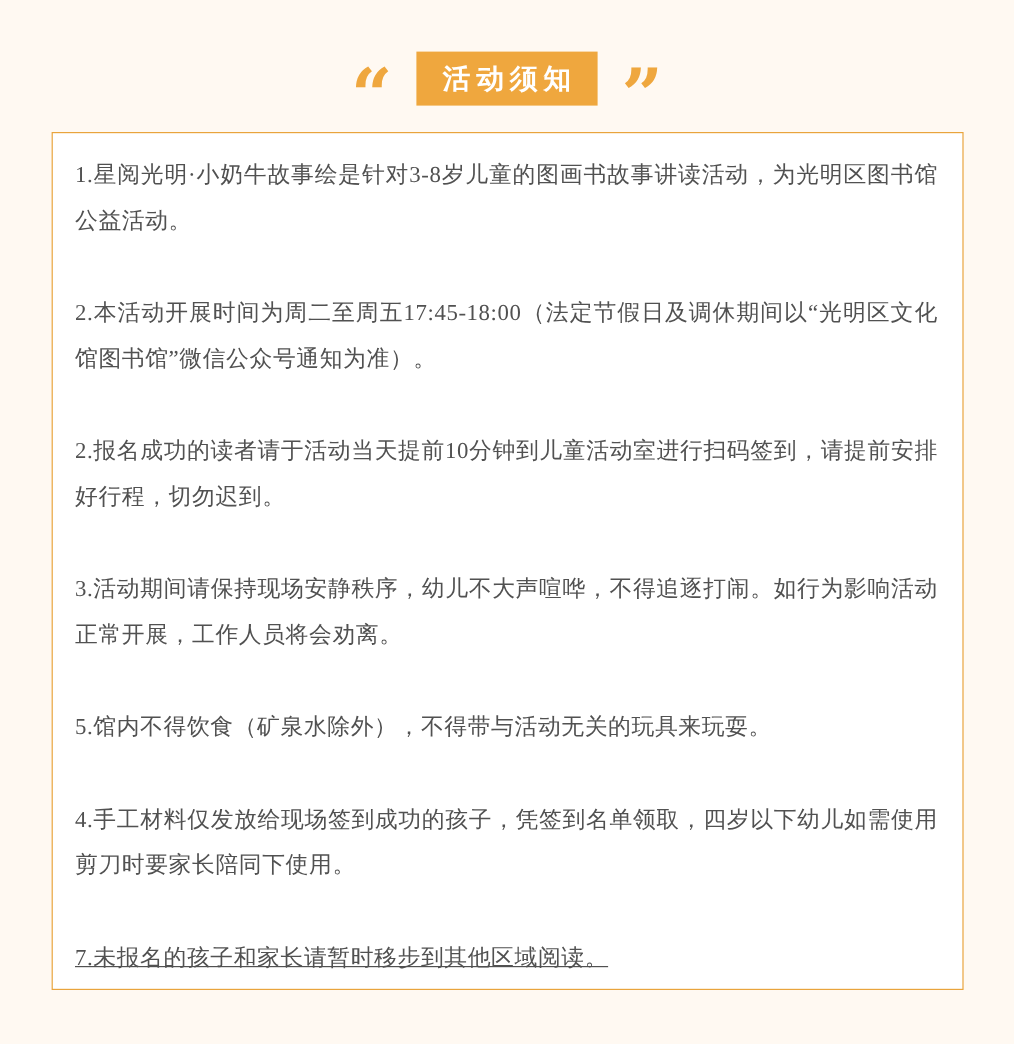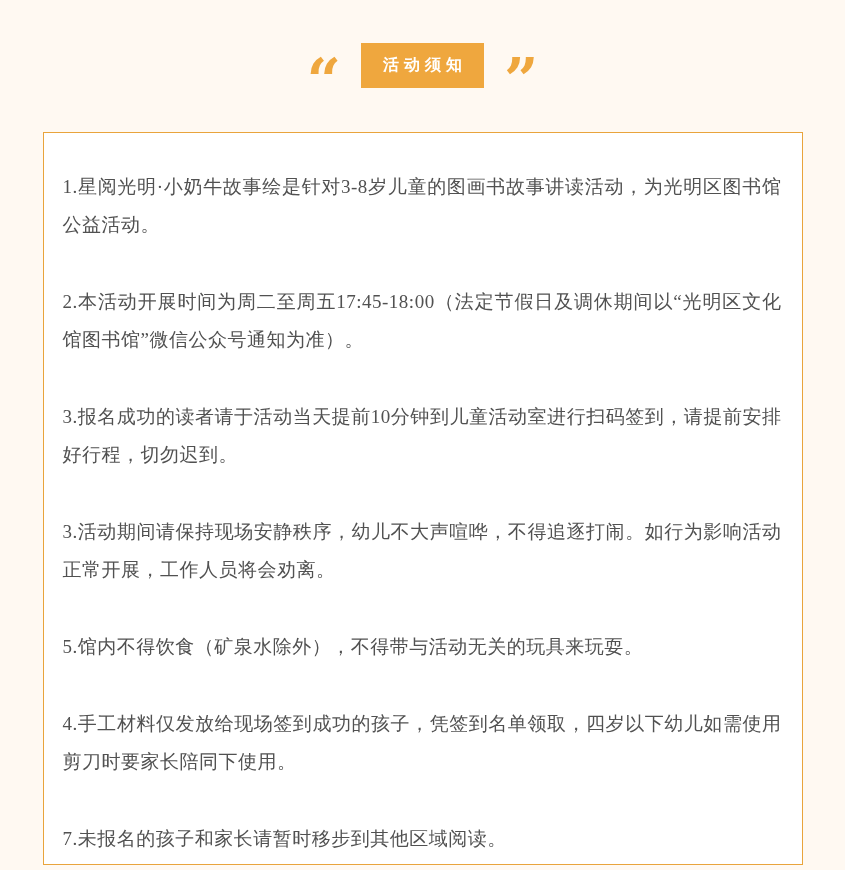--- a/index.html
+++ b/index.html
@@ -40,63 +40,64 @@
     height:45px;
     position:relative;
     top:15px;
     user-select:none;
   }
   .badge{
     background:var(--accent);
     color:var(--badge-text);
     font-family:"Liberation Sans","DejaVu Sans",sans-serif;
     font-weight:bold;
-    font-size:16px;
+    font-size:23px;
     letter-spacing:5px;
     padding:10px 17px 10px 22px;
     height:45px;
     display:flex;
     align-items:center;
     justify-content:center;
   }
   
   .notice-box{
     width:760px;
-    margin:44px auto 0;
+    margin:22px auto 0;
     background:var(--box-bg);
     border:1px solid var(--box-border);
-    padding:35px 20px 6px 19px;
+    padding:17px 20px 6px 19px;
   }
   .notice-box p{
     margin:0 0 39px 0;
     font-size:19px;
     line-height:38px;
     letter-spacing:0.5px;
     color:var(--text);
     text-align:justify;
     text-justify:inter-ideograph;
   }
   .notice-box p:last-child{
     margin-bottom:0;
+    text-decoration:underline;
   }
 </style>
 </head>
 <body>
 
 <div class="page">
 
   <div class="header">
     <span class="quote">“</span>
     <div class="badge">活动须知</div>
     <span class="quote">”</span>
   </div>
 
   <div class="notice-box">
     <p>1.星阅光明·小奶牛故事绘是针对3-8岁儿童的图画书故事讲读活动，为光明区图书馆公益活动。</p>
     <p>2.本活动开展时间为周二至周五17:45-18:00（法定节假日及调休期间以“光明区文化馆图书馆”微信公众号通知为准）。</p>
-    <p>3.报名成功的读者请于活动当天提前10分钟到儿童活动室进行扫码签到，请提前安排好行程，切勿迟到。</p>
+    <p>2.报名成功的读者请于活动当天提前10分钟到儿童活动室进行扫码签到，请提前安排好行程，切勿迟到。</p>
     <p>3.活动期间请保持现场安静秩序，幼儿不大声喧哗，不得追逐打闹。如行为影响活动正常开展，工作人员将会劝离。</p>
     <p>5.馆内不得饮食（矿泉水除外），不得带与活动无关的玩具来玩耍。</p>
     <p>4.手工材料仅发放给现场签到成功的孩子，凭签到名单领取，四岁以下幼儿如需使用剪刀时要家长陪同下使用。</p>
     <p>7.未报名的孩子和家长请暂时移步到其他区域阅读。</p>
   </div>
 
 </div>
 
 </body></html>

